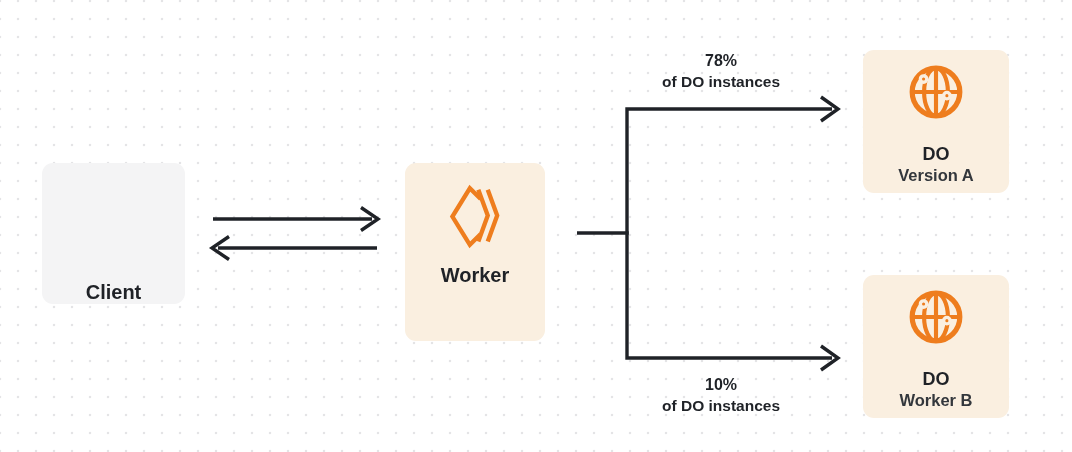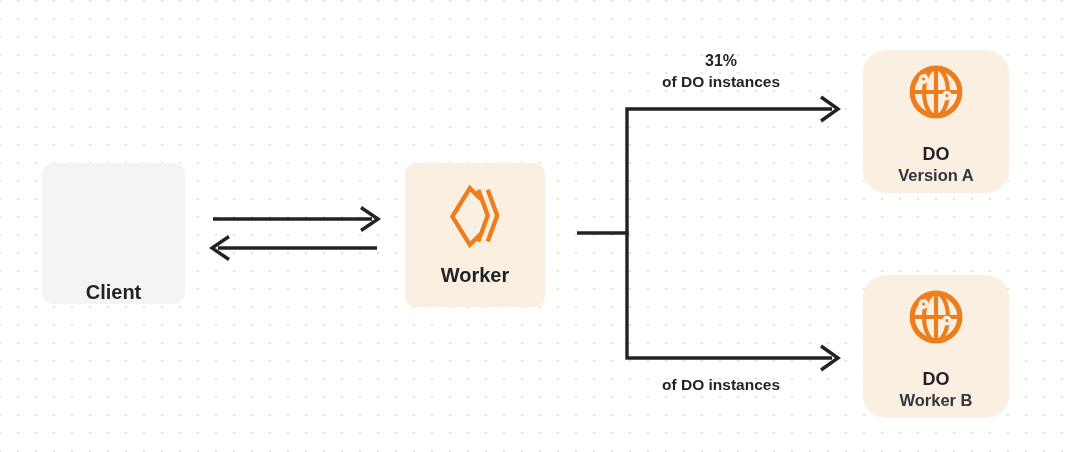--- a/index.html
+++ b/index.html
@@ -25,26 +25,26 @@
   .node{
     position:absolute;display:flex;flex-direction:column;align-items:center;
     border-radius:11px;
   }
   .node-label{font-weight:700;font-size:20px;line-height:24px;color:var(--line-dark);}
   .client-node{
     left:42px;top:163px;width:143px;height:141px;
     background:var(--node-gray);justify-content:flex-end;
   }
   .worker-node{
-    left:405px;top:163px;width:140px;height:144px;
+    left:405px;top:163px;width:140px;height:178px;
     background:var(--node-cream);padding-top:21px;
   }
   .worker-node .node-label{margin-top:13px;}
   .do-node{
-    width:146px;height:143px;background:var(--node-cream);padding-top:13px;border-radius:23px;
+    width:146px;height:143px;background:var(--node-cream);padding-top:13px;
   }
   .do-a-node{left:863px;top:50px;}
   .do-b-node{left:863px;top:275px;}
   .do-title{font-weight:700;font-size:18px;line-height:21px;margin-top:23px;color:var(--line-dark);}
   .do-subtitle{font-weight:700;font-size:16.5px;line-height:21px;color:#33373C;}
   .split-label{
     position:absolute;left:621px;width:200px;text-align:center;
     font-weight:700;color:var(--line-dark);
   }
   .split-label-top{top:50px;}
@@ -124,21 +124,22 @@
       <ellipse class="globe-stroke" cx="28" cy="28" rx="11.5" ry="23"></ellipse>
       <circle class="globe-rim" cx="28" cy="28" r="23"></circle>
       <circle class="globe-dot" cx="16" cy="15.5" r="3.1"></circle>
       <circle class="globe-dot" cx="38.5" cy="31.5" r="3.1"></circle>
     </svg>
     <div class="do-title">DO</div>
     <div class="do-subtitle">Worker B</div>
   </div>
 
   <div class="split-label split-label-top">
-    <div class="split-percent">31%</div>
+    <div class="split-percent">78%</div>
     <div class="split-caption">of DO instances</div>
   </div>
 
   <div class="split-label split-label-bottom">
+    <div class="split-percent">10%</div>
     <div class="split-caption">of DO instances</div>
   </div>
 
 </div>
 
 </body></html>

